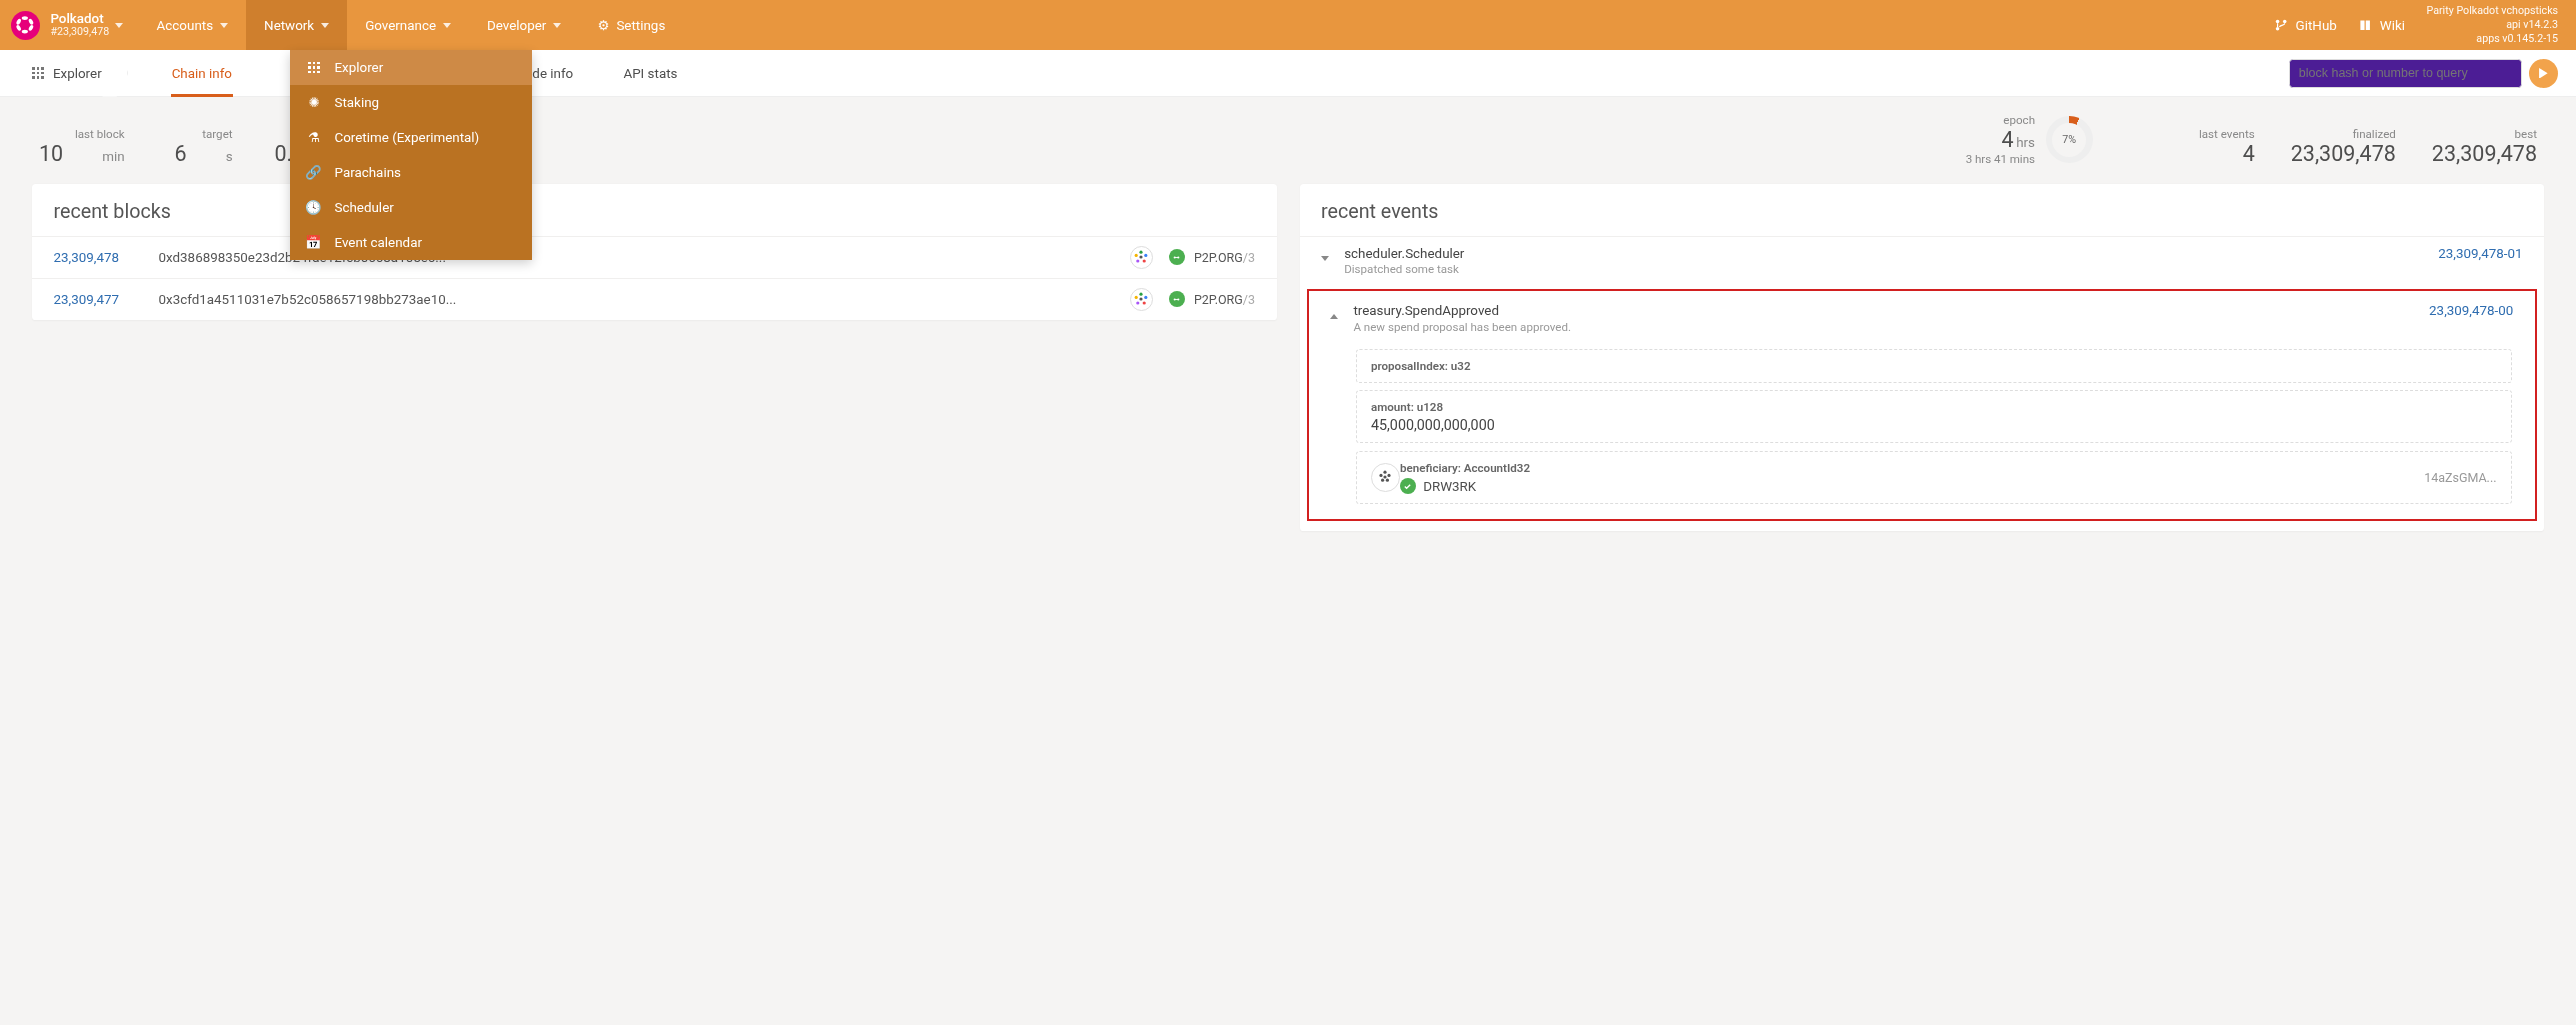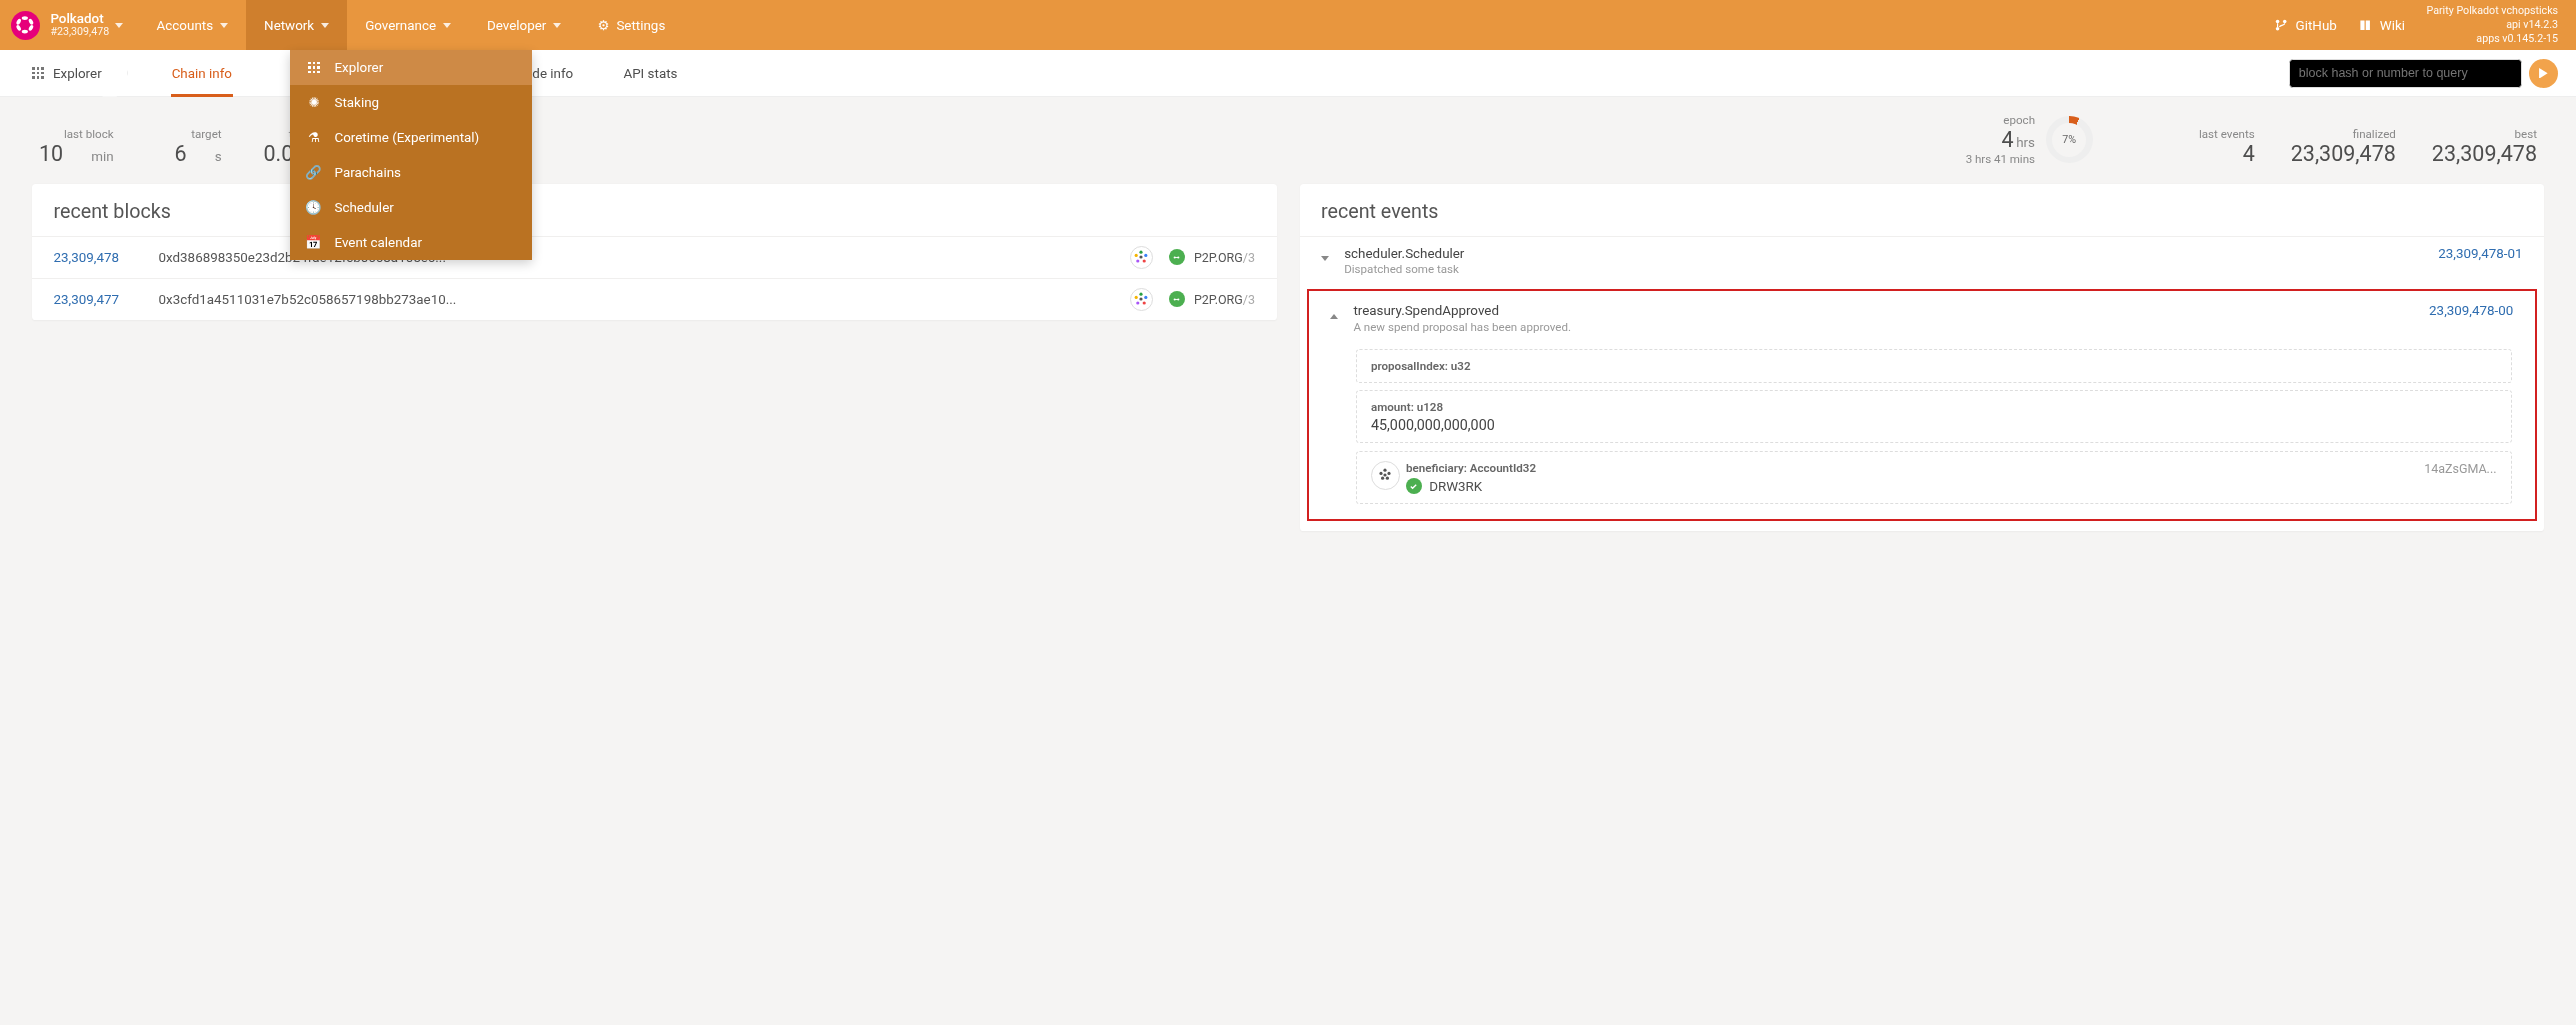--- a/index.html
+++ b/index.html
@@ -90,35 +90,35 @@
   color:#4e4e4e; font-size:13.4px; cursor:pointer; position:relative;
 }
 .subnav-tab.active { color:#d85e1b; }
 .subnav-tab.active::after{
   content:"";position:absolute;bottom:0;left:20%;right:20%;height:2.7px;background:#d85e1b;
 }
 .subnav-spacer{flex:1;}
 .search-wrap{display:flex;align-items:center;gap:7.2px;}
 .search-input{
   width: 233px; height:29px; border:0.9px solid #ddd; border-radius:3.6px;
-  padding:0 9px; font-size:12.5px; color:#888; background:#000000;
+  padding:0 9px; font-size:12.5px; color:#888; background:#4c1d95;
 }
 .play-btn{
   width:29px;height:29px;border-radius:50%;background:#f2a34b;
   display:flex;align-items:center;justify-content:center;cursor:pointer;
 }
 .play-btn svg{width:10.7px;height:10.7px;fill:#fff;}
 
 
 .stats-row{
   display:flex; padding: 16px 39px 9px; gap: 36px; align-items:flex-end;
 }
 .stat{display:flex;flex-direction:column;align-items:flex-end;min-width:72px;}
 .stat .label{font-size:11.6px;color:#888;}
-.stat .value{font-size:21.5px;color:#4e4e4e;display:flex;align-items:baseline;gap:4px;}
+.stat .value{font-size:21.5px;color:#4e4e4e;display:flex;align-items:baseline;gap:15px;}
 .stat .value .unit{font-size:13.4px;color:#888;margin-left:24px;}
 .stat-mid{flex:1;}
 .epoch-wrap{display:flex;align-items:center;gap:10.7px;}
 .epoch-text{display:flex;flex-direction:column;align-items:flex-end;}
 .epoch-text .row1{font-size:11.6px;color:#888;}
 .epoch-text .row2{font-size:21.5px;display:flex;align-items:baseline;gap:2.7px;}
 .epoch-text .row3{font-size:11.6px;color:#888;display:flex;align-items:baseline;gap:2.7px;}
 .donut{
   width:47px;height:47px;border-radius:50%;position:relative;
   background: conic-gradient(#d85e1b 0 7%, #eee 7% 100%);
@@ -164,21 +164,21 @@
 
 .highlight-box{
   border:2.7px solid #d22020;margin:3.6px 7.2px 10.7px 7.2px;padding:3.6px 0 10.7px;
 }
 .params{padding:5.4px 23px 3.6px 47px;display:flex;flex-direction:column;gap:7.2px;}
 .param-box{
   border:0.9px dashed #ddd;border-radius:3.6px;padding:9px 14.3px;background:#fff;
 }
 .param-label{font-size:11.6px;color:#666;font-weight:600;}
 .param-value{font-size:14.3px;color:#444;margin-top:3.6px;}
-.param-box.with-icon{display:flex;gap:6px;}
+.param-box.with-icon{display:flex;align-items:center;gap:0;}
 .param-box.with-icon .left-icon{flex-shrink:0;}
 .param-box.with-icon .mid{flex:1;}
 .param-box.with-icon .right-text{color:#999;font-size:12.5px;}
 .beneficiary-line{display:flex;align-items:center;gap:7.2px;margin-top:3.6px;}
 
 .tri-down{display:inline-block;width:0;height:0;border-left:4.5px solid transparent;border-right:4.5px solid transparent;border-top:5.4px solid #888;}
 .tri-up{display:inline-block;width:0;height:0;border-left:4.5px solid transparent;border-right:4.5px solid transparent;border-bottom:5.4px solid #888;}
 
 .grid-icon{display:grid;grid-template-columns:repeat(3,2.7px);grid-template-rows:repeat(3,2.7px);gap:1.8px;}
 .grid-icon i{background:currentColor;width:2.7px;height:2.7px;display:block;}

